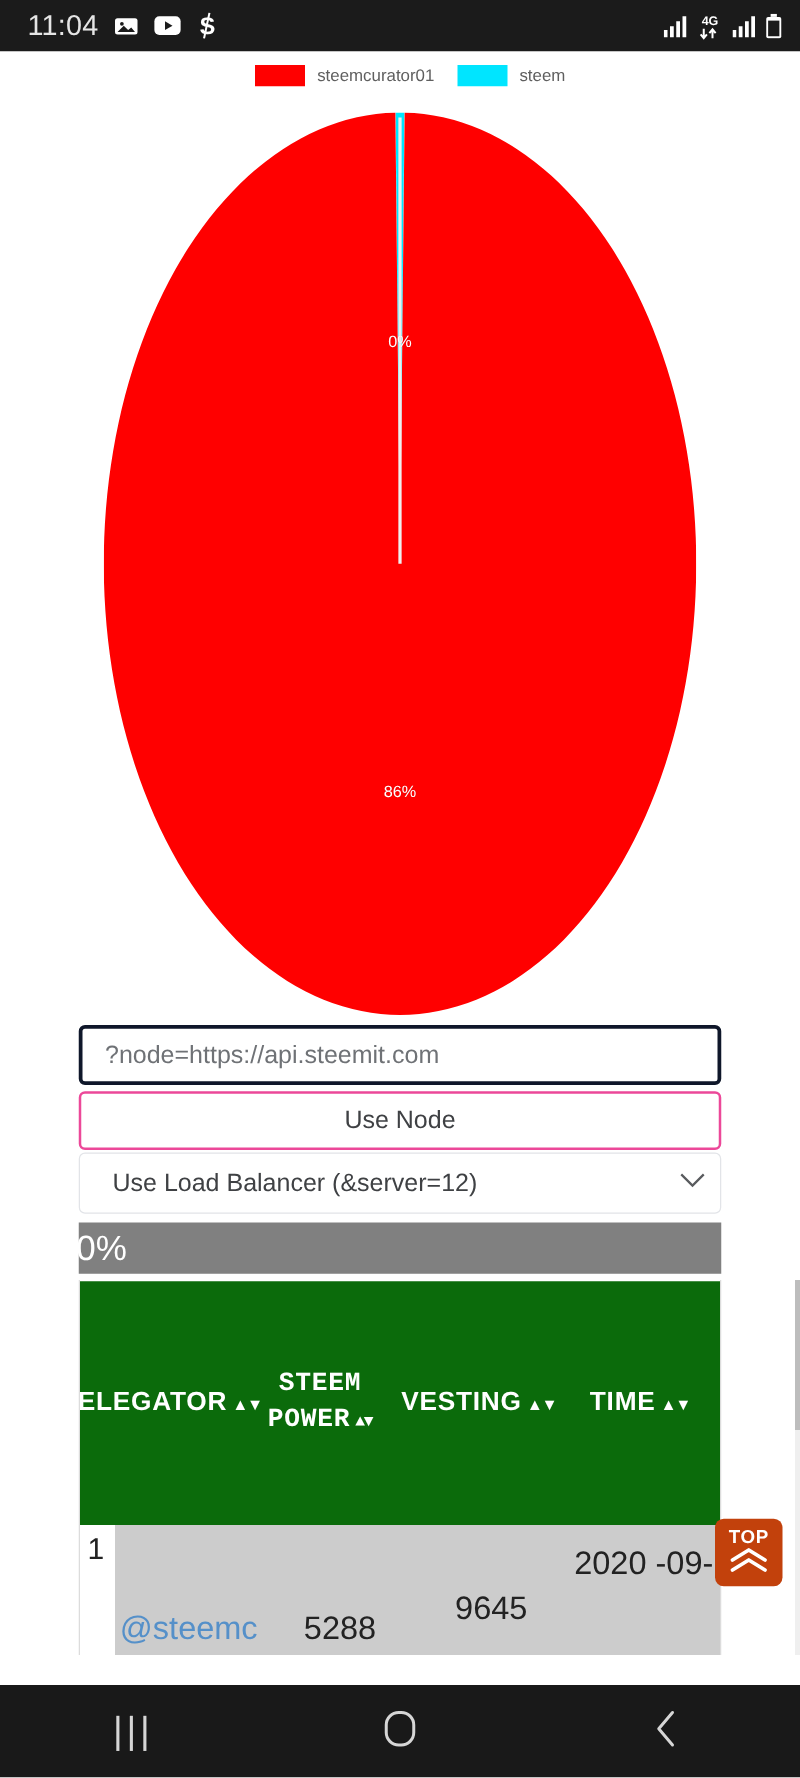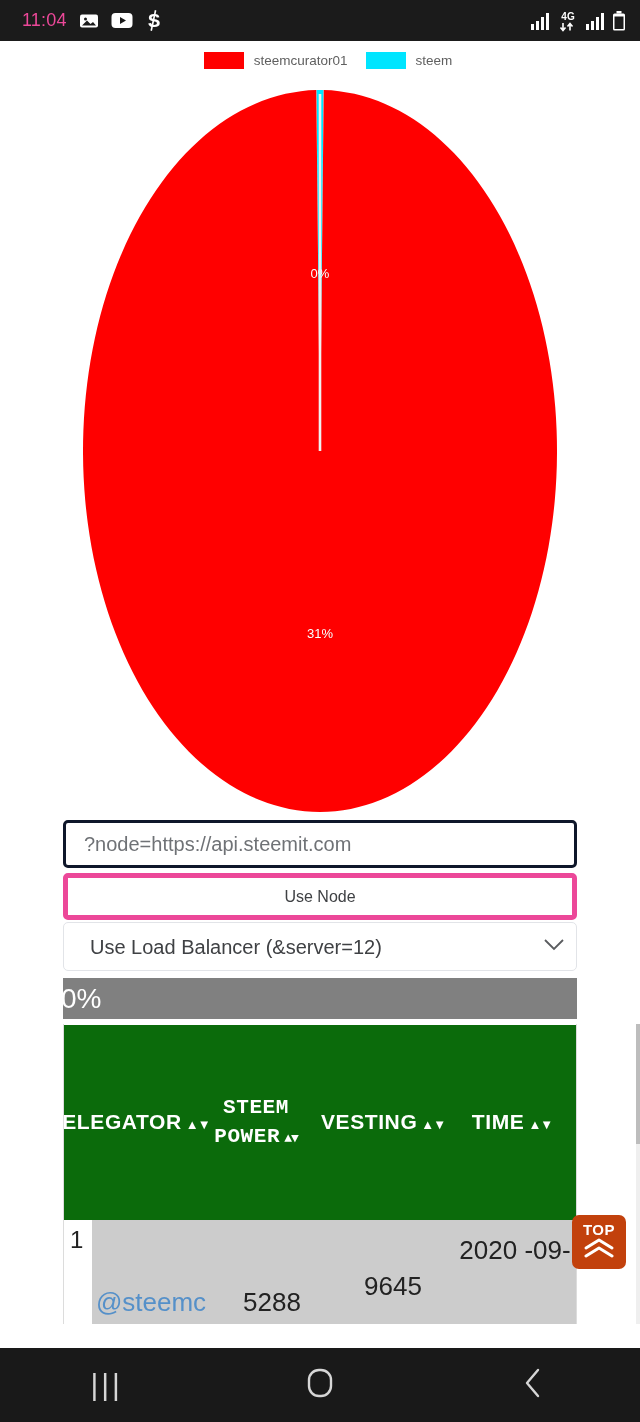--- a/index.html
+++ b/index.html
@@ -12,21 +12,21 @@
   .screen { position: relative; width: 640px; height: 1422px; background: #ffffff; }
 
   
   .statusbar {
     position: absolute; top: 0; left: 0; width: 640px; height: 41px;
     background: #1b1b1b; color: #ffffff;
     display: flex; align-items: center; justify-content: space-between;
     padding: 0 14px 0 22px;
   }
   .sb-left { display: flex; align-items: center; gap: 12px; }
-  .sb-clock { font-size: 18px; letter-spacing: .2px; font-weight: 400; color:#ec4899; }
+  .sb-clock { font-size: 23px; letter-spacing: .2px; font-weight: 400; color:#e5e5e5; }
   .sb-right { display: flex; align-items: center; gap: 7px; }
   .ic { display: inline-block; }
   .ic svg { display: block; }
 
   
   .legend {
     position: absolute; top: 52px; left: 8px; width: 640px;
     display: flex; align-items: center; justify-content: center; gap: 0;
     font-size: 13px; color: #6b6b6b;
   }
@@ -49,22 +49,22 @@
   
   .form-block { position: absolute; left: 63px; top: 820px; width: 514px; }
   .txt-input {
     width: 514px; height: 48px; border: 3px solid #0f172a; border-radius: 5px;
     background: #ffffff; color: #6f7276; font-size: 20px;
     padding: 0 18px; outline: none; font-family: "Liberation Sans", sans-serif;
   }
   .txt-input::placeholder { color: #6f7276; opacity: 1; }
   .btn-node {
     margin-top: 5px;
-    width: 514px; height: 47px; border: 5px solid #ec4899; border-radius: 5px;
-    background: #ffffff; color: #3f4144; font-size: 16px; cursor: pointer;
+    width: 514px; height: 47px; border: 2px solid #ec4899; border-radius: 5px;
+    background: #ffffff; color: #3f4144; font-size: 20px; cursor: pointer;
     font-family: "Liberation Sans", sans-serif;
   }
   .sel-wrap { position: relative; margin-top: 2px; width: 514px; height: 49px; }
   .sel-balancer {
     width: 514px; height: 49px; border: 1px solid #e2e4e8; border-radius: 5px;
     background: #ffffff; color: #3f4144; font-size: 20px; padding: 0 34px 0 26px;
     appearance: none; -webkit-appearance: none; cursor: pointer;
     font-family: "Liberation Sans", sans-serif;
   }
   .sel-chev {
@@ -223,21 +223,21 @@
     <div class="pie-wrap">
       <svg width="474" height="722" viewBox="0 0 474 722" preserveAspectRatio="none">
 
         <path d="M237 361 L233.5 0 L240.5 0 Z" fill="#00e5ff"></path>
 
         <path d="M237 361 L240.7 0 A237 361 0 1 1 233.3 0 Z" fill="#ff0000"></path>
 
         <line x1="237" y1="361" x2="237" y2="4" stroke="#f0f0f0" stroke-width="2.6"></line>
       </svg>
       <span class="pie-label" style="left:237px; top:183px;">0%</span>
-      <span class="pie-label" style="left:237px; top:543px;">31%</span>
+      <span class="pie-label" style="left:237px; top:543px;">86%</span>
     </div>
   </div>
 
   <div class="form-block">
     <input class="txt-input" type="text" placeholder="?node=https://api.steemit.com" style="">
     <button class="btn-node">Use Node</button>
     <div class="sel-wrap">
       <select class="sel-balancer">
         <option>Use Load Balancer (&amp;server=12)</option>
       </select>

